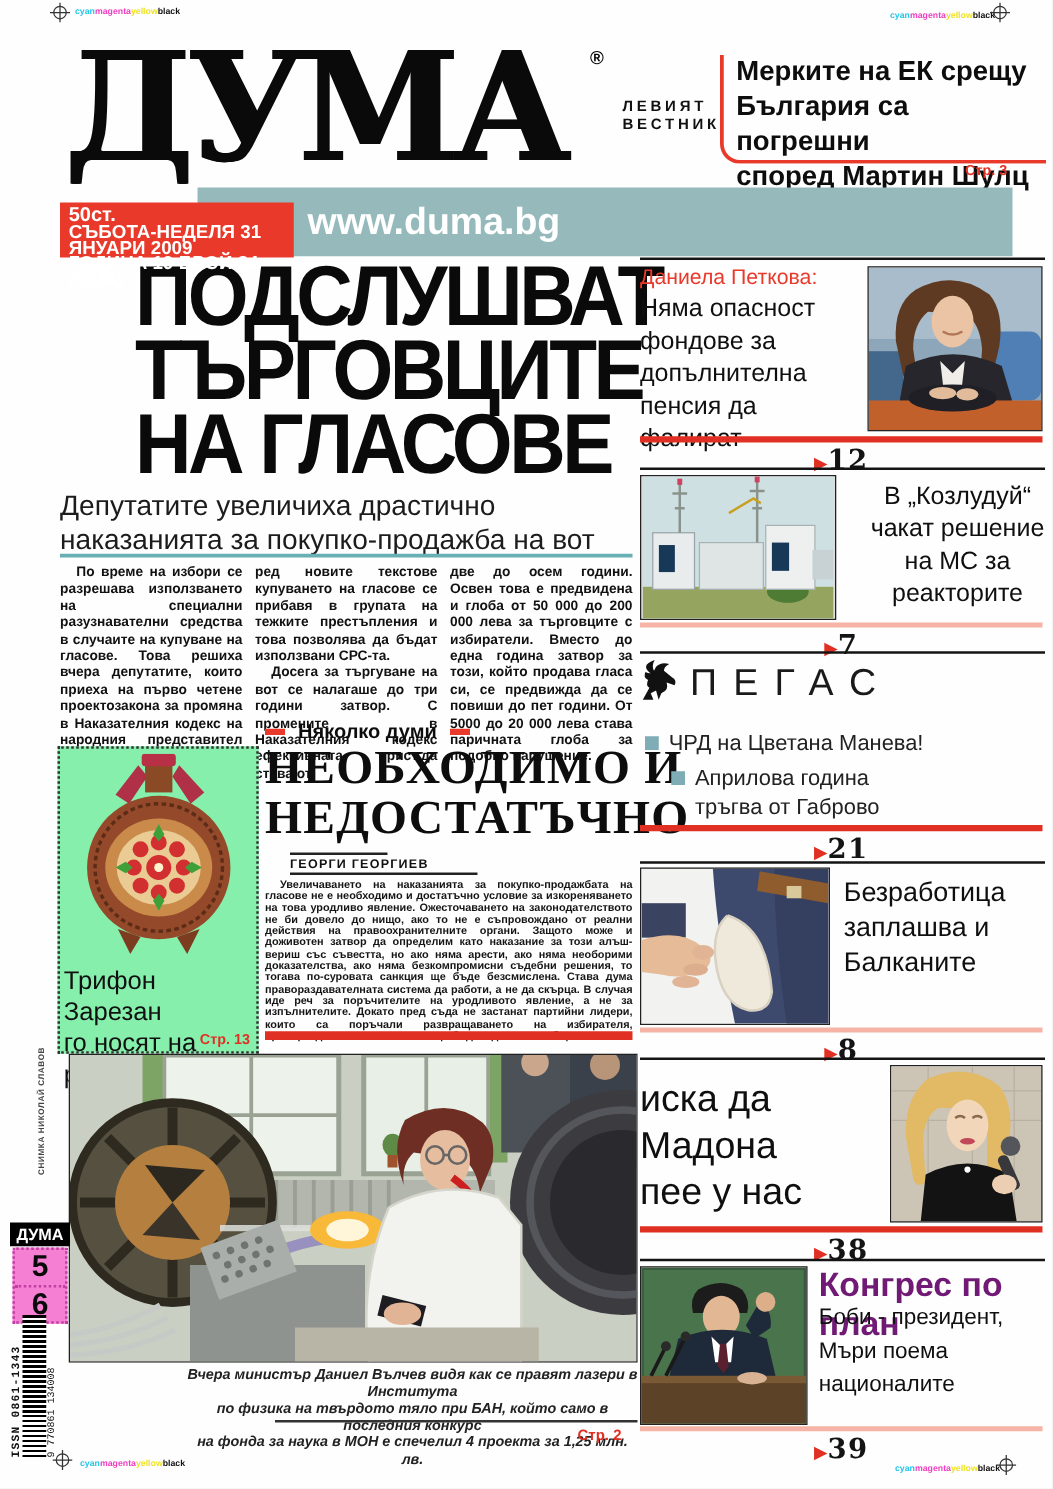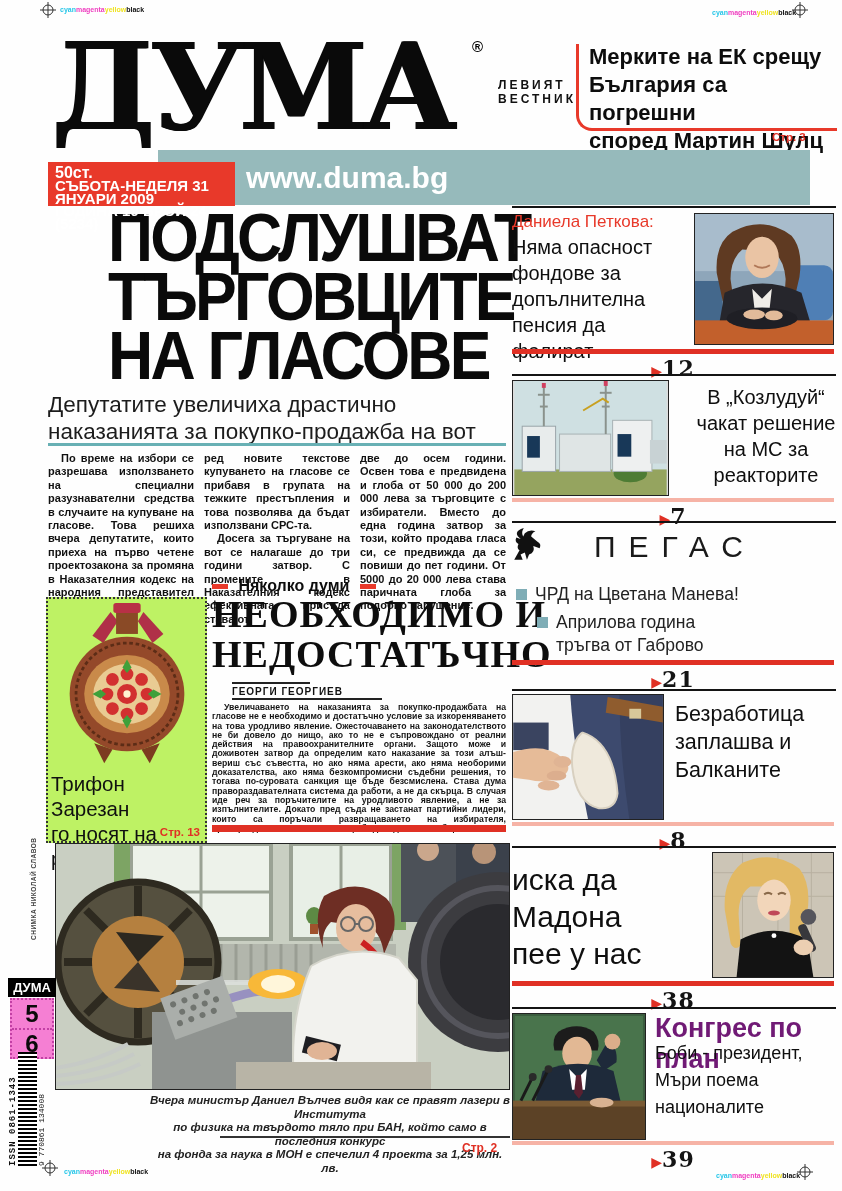--- a/index.html
+++ b/index.html
@@ -26,21 +26,21 @@
   .site{font-size:30px;font-weight:bold;color:#fff;}
   
   .mainh{font-weight:bold;font-size:68px;line-height:59px;letter-spacing:-3px;color:#0a0a0a;
          transform:scaleX(.92);transform-origin:left top;white-space:nowrap;}
   .subh{font-size:22.5px;line-height:27px;color:#1c1c1c;}
   .cols{display:flex;gap:10px;}
   .col{width:146px;font-size:11px;font-weight:bold;line-height:13.4px;text-align:justify;color:#111;}
   .col p{margin:0;}
   .ind{text-indent:13px;}
   
-  .dotbox{border:2px dotted #333;box-sizing:border-box;background:#bef264;}
+  .dotbox{border:2px dotted #333;box-sizing:border-box;background:#86efac;}
   .flaskt{font-size:20.5px;line-height:25px;color:#101010;}
   
   .dash{display:inline-block;width:16px;height:5px;background:#e8392a;vertical-align:middle;}
   .oplabel{font-size:16px;font-weight:bold;color:#0d0d0d;}
   .oph{font-family:Liberation Serif, serif;font-weight:bold;font-size:38px;line-height:40px;
        letter-spacing:1px;color:#0d0d0d;}
   .byline{font-size:10px;font-weight:bold;letter-spacing:1px;color:#111;}
   .opbody{font-size:8.7px;font-weight:bold;line-height:9.3px;text-align:justify;color:#151515;text-indent:12px;}
   .redbar{background:#e03024;}
   .pinkbar{background:#f6b3a6;}
@@ -382,21 +382,21 @@
     <span class="tri">▶</span><span class="pnum">7</span>
   </div>
   <div class="abs sep" style="left:512px;top:521px;width:324px;"></div>
 
   <div class="abs" style="left:510px;top:527px;">
     <svg width="36" height="36" viewBox="0 0 34 34">
       <path d="M4 31 L9 22 Q6 20 8 16 Q4 14 6 10 Q10 12 12 10 L14 6 Q18 2 24 4 Q20 6 20 9 L26 14 Q30 16 28 20 L22 18 Q24 24 18 26 L16 31 L14 24 L10 26 L12 31 Z" fill="#111"></path>
       <path d="M11 12 Q1 5 13 1 Q10 6 13 10 Z" fill="#111"></path>
     </svg>
   </div>
-  <div class="abs pegast" style="left:552px;top:530px;margin-left:42px;">ПЕГАС</div>
+  <div class="abs pegast" style="left:552px;top:530px;">ПЕГАС</div>
   <div class="abs" style="left:516px;top:584px;">
     <span class="bullet"></span><span class="pegli">ЧРД на Цветана Манева!</span>
   </div>
   <div class="abs" style="left:537px;top:612px;">
     <span class="bullet"></span><span class="pegli">Априлова година</span>
     <div class="pegli" style="margin-left:19px;margin-top:2px;">тръгва от Габрово</div>
   </div>
   <div class="abs redbar" style="left:512px;top:660px;width:322px;height:5px;"></div>
   <div class="abs pnumrow" style="left:512px;top:666px;width:322px;">
     <span class="tri">▶</span><span class="pnum">21</span>

